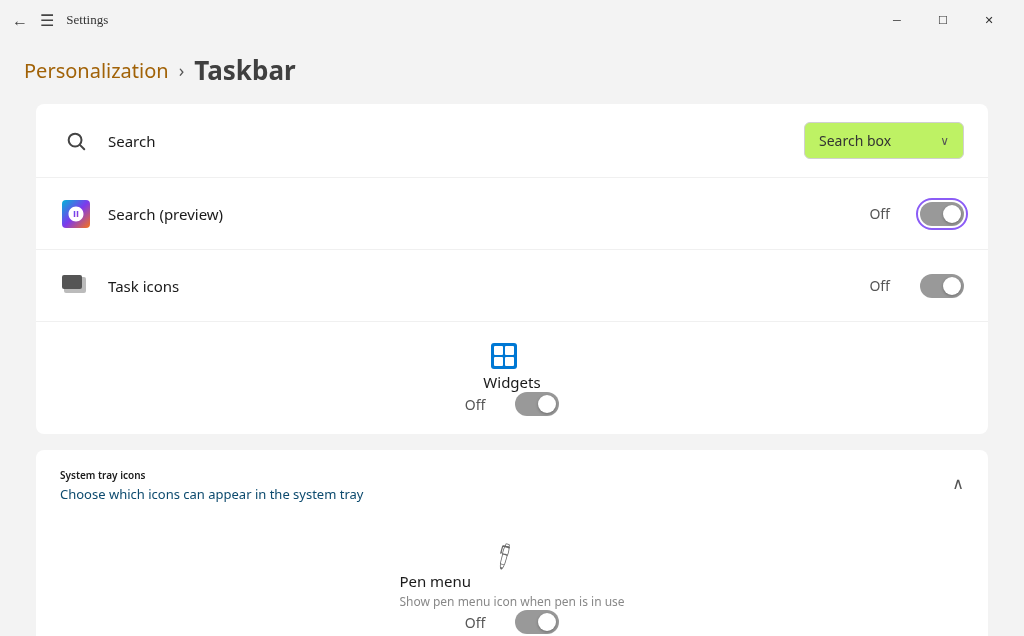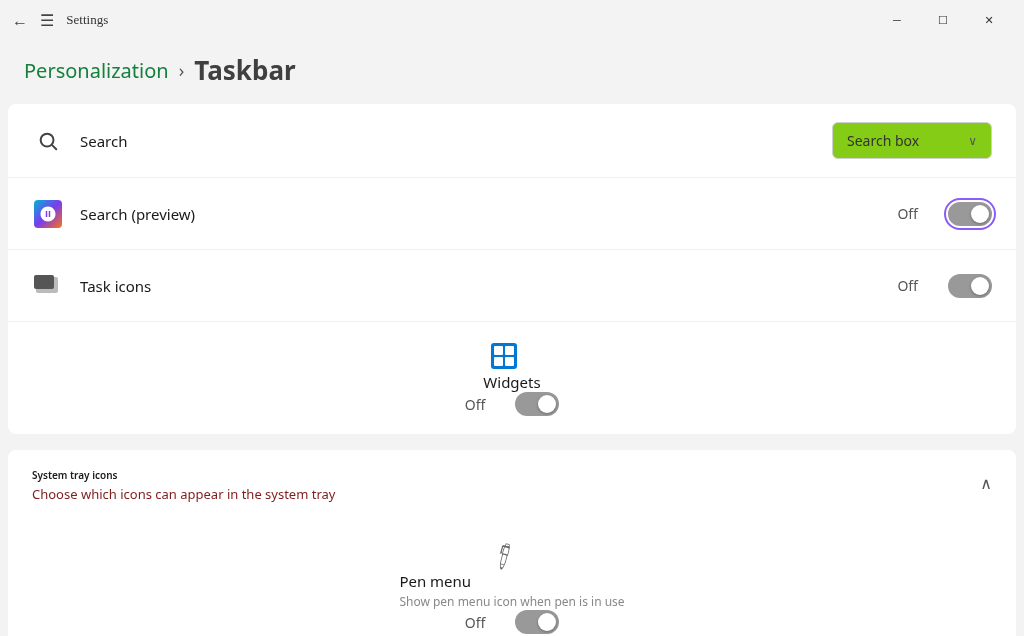--- a/index.html
+++ b/index.html
@@ -73,39 +73,39 @@
     .breadcrumb {
       padding: 12px 24px 16px 24px;
       display: flex;
       align-items: center;
       gap: 10px;
       flex-shrink: 0;
     }
 
     .breadcrumb-parent {
       font-size: 20px;
-      color: #15803d;
+      color: #a16207;
       font-weight: 400;
     }
 
     .breadcrumb-separator {
       font-size: 18px;
       color: #555;
     }
 
     .breadcrumb-current {
       font-size: 26px;
       font-weight: 700;
       color: #404040;
     }
 
     
     .content {
       flex: 1;
-      padding: 0 8px;
+      padding: 0 36px;
       overflow-y: auto;
     }
 
     
     .settings-card {
       background: white;
       border-radius: 8px;
       margin-bottom: 16px;
       overflow: hidden;
     }
@@ -147,21 +147,21 @@
     }
 
     
     .dropdown {
       display: flex;
       align-items: center;
       gap: 24px;
       border: 1px solid #d0d0d0;
       border-radius: 6px;
       padding: 8px 14px;
-      background: #84cc16;
+      background: #bef264;
       font-size: 14px;
       color: #333;
       cursor: pointer;
       min-width: 160px;
       justify-content: space-between;
     }
 
     .dropdown-arrow {
       font-size: 12px;
       color: #555;
@@ -220,21 +220,21 @@
 
     .section-title {
       font-size: 10px;
       font-weight: 600;
       color: #1a1a1a;
       margin-bottom: 3px;
     }
 
     .section-subtitle {
       font-size: 13px;
-      color: #7f1d1d;
+      color: #0c4a6e;
     }
 
     .section-chevron {
       font-size: 16px;
       color: #555;
       margin-top: 4px;
     }
 
     
     .search-icon-svg {

